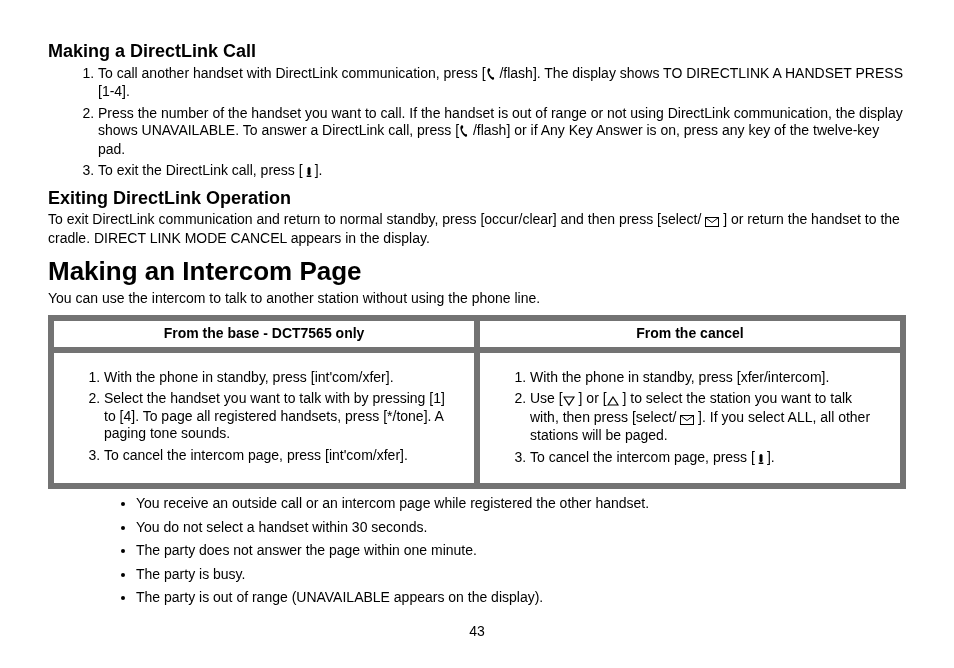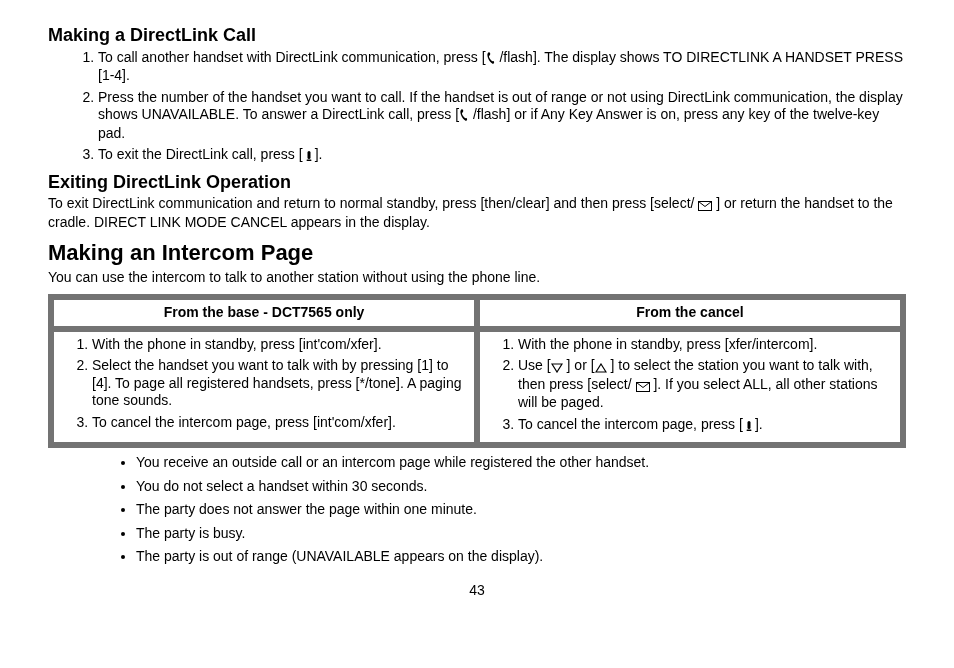--- a/index.html
+++ b/index.html
@@ -8,31 +8,31 @@
     background: #fff;
     color: #000;
     font-family: Arial, Helvetica, sans-serif;
     font-size: 14px;
     line-height: 1.25;
   }
   .page {
     width: 954px;
     min-height: 668px;
     box-sizing: border-box;
-    padding: 24px 48px 4px 48px;
+    padding: 40px 48px 4px 48px;
     position: relative;
   }
   h2.section {
     font-family: Arial, Helvetica, sans-serif;
     font-weight: bold;
     font-size: 18px;
     margin: 0 0 2px 0;
   }
   h2.big {
-    font-size: 22px;
+    font-size: 26px;
     margin: 8px 0 2px 0;
   }
   ol.steps {
     margin: 0 0 6px 0;
     padding-left: 50px;
   }
   ol.steps li {
     margin: 0 0 4px 0;
   }
   .para {
@@ -51,21 +51,21 @@
   table.intercom th, table.intercom td {
     border: 6px solid #737373;
     padding: 4px 6px;
     vertical-align: top;
   }
   table.intercom th {
     text-align: center;
     font-weight: bold;
   }
   table.intercom ol {
-    margin: 0;
+    margin: 12px;
     padding-left: 32px;
   }
   table.intercom ol li {
     margin: 0 0 4px 0;
   }
   ul.bullets {
     margin: 0;
     padding-left: 88px;
     list-style: disc;
   }
@@ -105,21 +105,21 @@
     <li>
       <span>To exit the DirectLink call, press </span><span class="bold"><span>[</span><span class="icon"><svg width="12" height="12" viewBox="0 0 12 12">
               <rect x="4.5" y="1" width="3" height="8" rx="1.5" fill="#000"></rect>
               <rect x="3.5" y="9.5" width="5" height="1.5" rx="0.7" fill="#000"></rect>
             </svg></span><span>]</span></span><span>.</span>
     </li>
   </ol>
 
   <h2 class="section">Exiting DirectLink Operation</h2>
   <p class="para">
-    <span>To exit DirectLink communication and return to normal standby, press </span><span class="bold">[then/clear]</span><span> and then press </span><span class="bold"><span>[select/ </span><span class="icon"><svg width="14" height="10" viewBox="0 0 14 10">
+    <span>To exit DirectLink communication and return to normal standby, press </span><span class="bold">[occur/clear]</span><span> and then press </span><span class="bold"><span>[select/ </span><span class="icon"><svg width="14" height="10" viewBox="0 0 14 10">
             <rect x="0.5" y="0.5" width="13" height="9" fill="none" stroke="#000" stroke-width="1"></rect>
             <polyline points="0.5,0.5 7,5.5 13.5,0.5" fill="none" stroke="#000" stroke-width="1"></polyline>
           </svg></span><span> ]</span></span><span> or return the handset to the cradle. DIRECT LINK MODE CANCEL appears in the display.</span>
   </p>
 
   <h2 class="section big">Making an Intercom Page</h2>
   <p class="para">You can use the intercom to talk to another station without using the phone line.</p>
 
   <table class="intercom">
     <thead>

